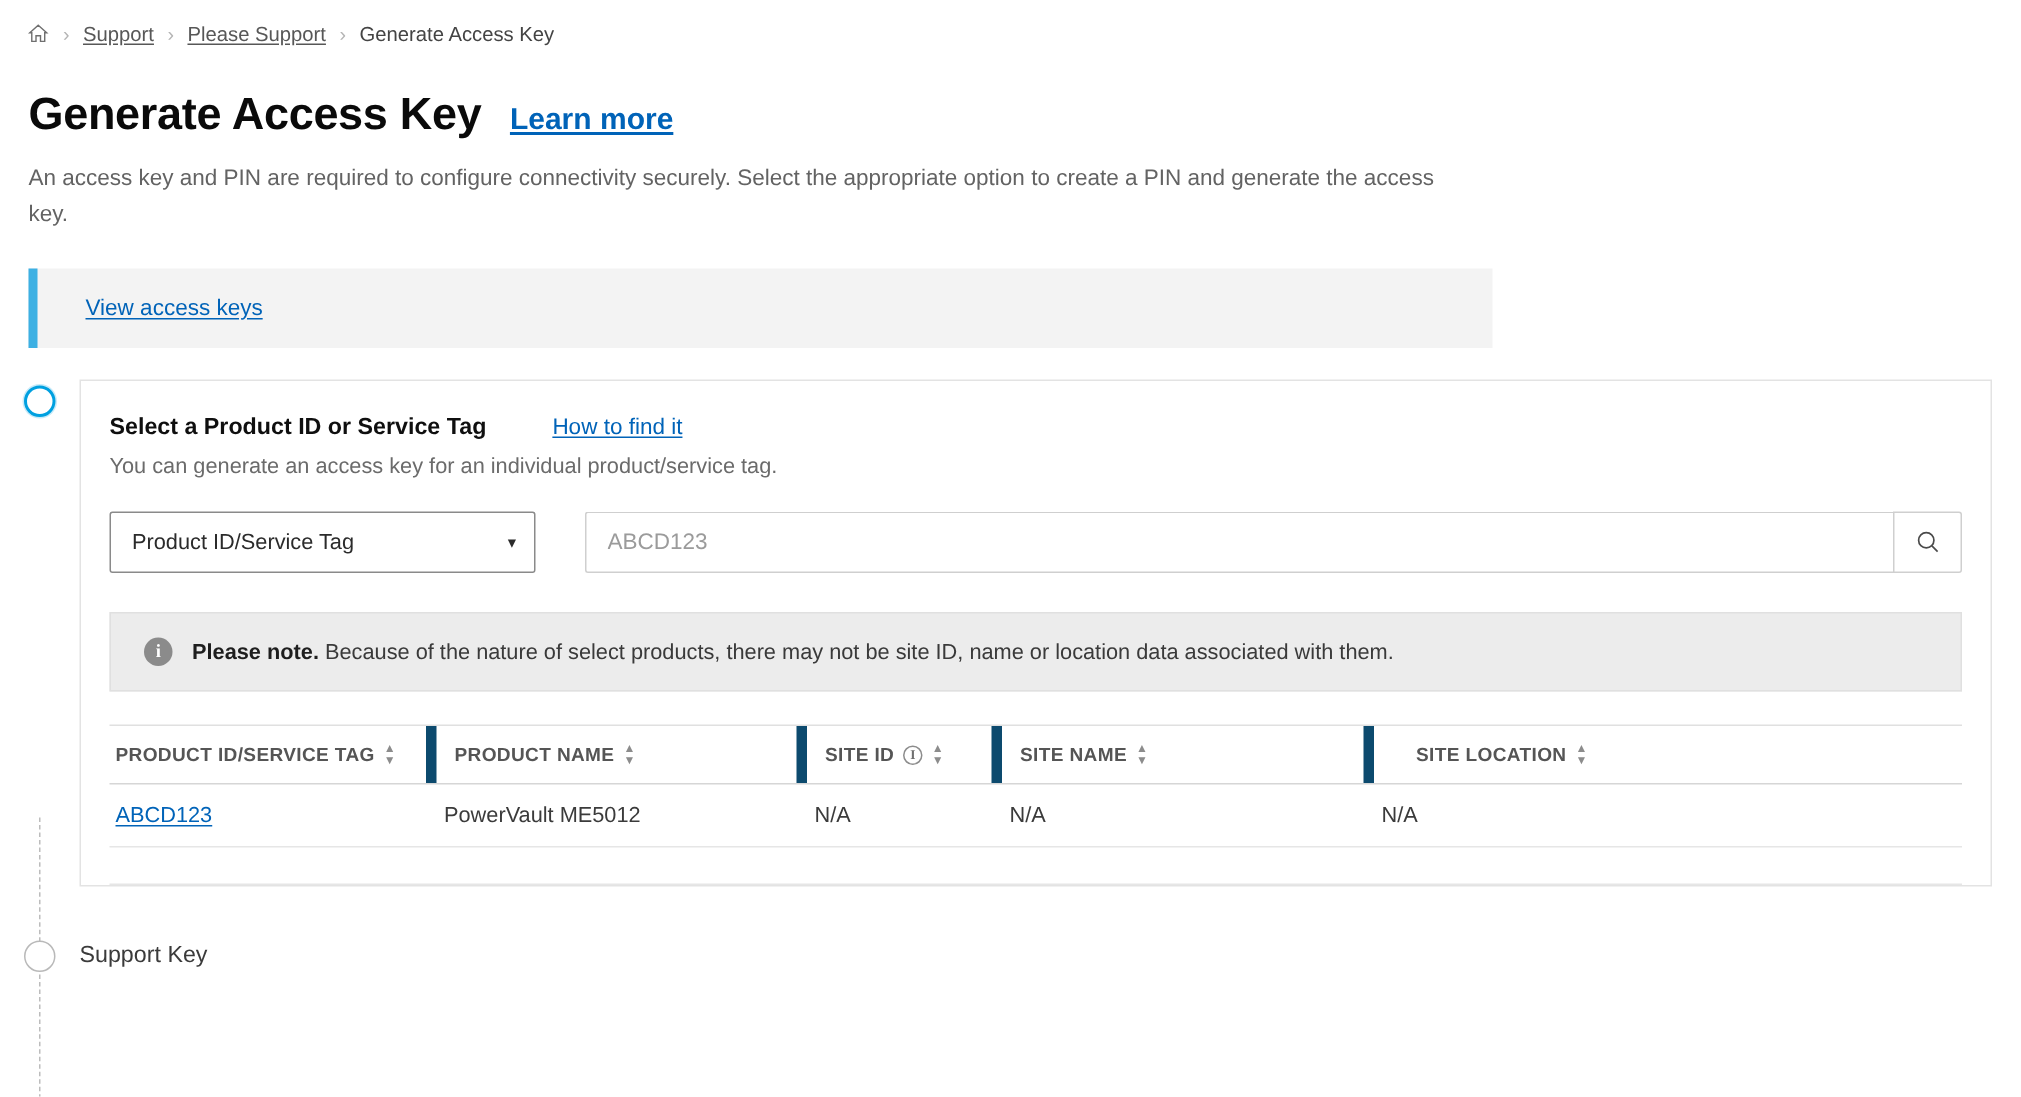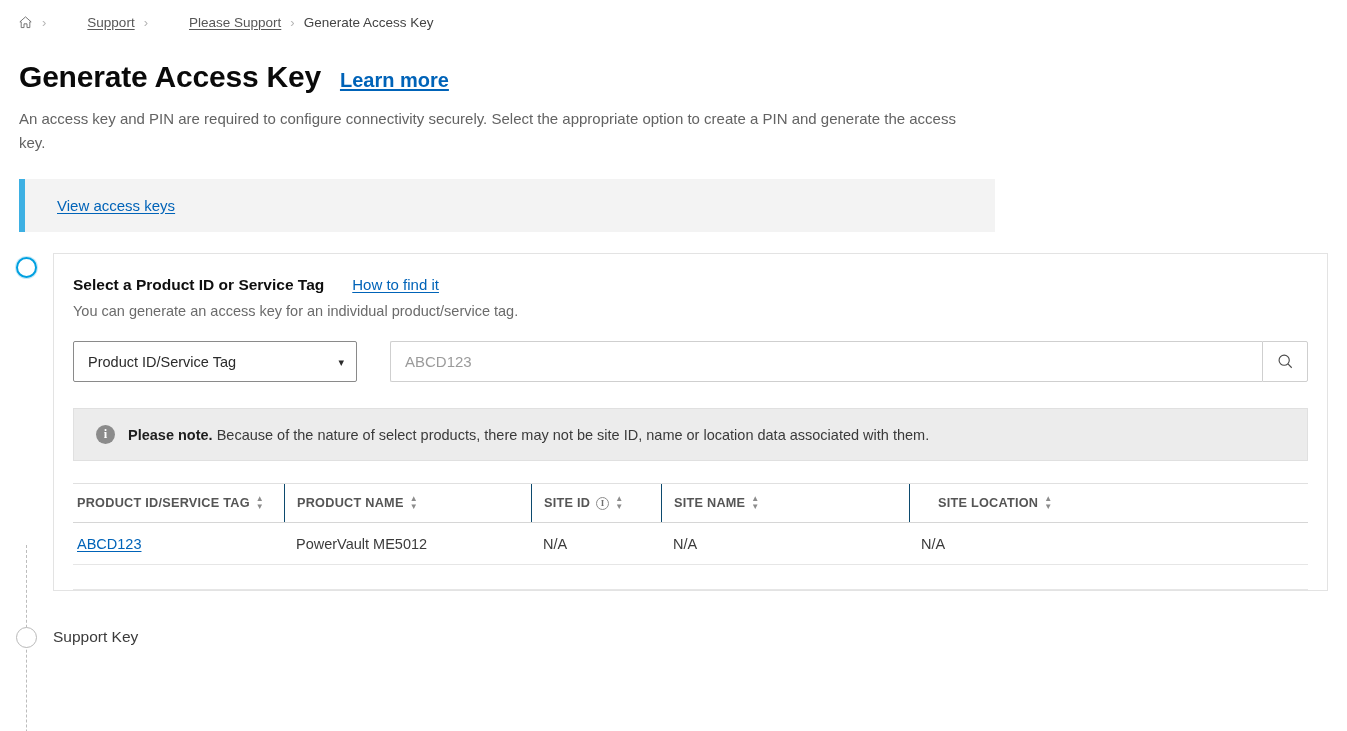--- a/index.html
+++ b/index.html
@@ -22,21 +22,20 @@
     color: #5a5a5a;
   }
   .home-icon { display: block; width: 15px; height: 15px; }
   .home-icon svg { display: block; }
   .crumb-sep { color: #b5b5b5; font-size: 13px; line-height: 1; }
   .crumb-link {
     color: #575757;
     text-decoration: underline;
     text-underline-offset: 2px;
     cursor: pointer;
-    margin-left: 32px;
   }
   .crumb-current { color: #444; }
 
   
   .page-head {
     display: flex; align-items: baseline;
     gap: 19px;
     padding: 28px 0 0 19px;
   }
   .page-title {
@@ -121,20 +120,21 @@
   
   .card {
     width: 1275px;
     border: 1px solid #e3e3e3;
     background: #fff;
     padding: 22px 0 0 0;
   }
   .card-inner { padding: 0 19px; }
   .card-head {
     display: flex; align-items: baseline;
+    gap: 16px;
   }
   .card-title {
     font-size: 15.5px;
     font-weight: 700;
     color: #0f0f0f;
   }
   .how-link { font-size: 15px; margin-left: 28px; }
   .card-sub {
     margin-top: 9px;
     font-size: 14.5px;
@@ -242,21 +242,21 @@
     font-size: 12.7px;
     font-weight: 700;
     letter-spacing: 0.25px;
     color: #555;
     text-transform: uppercase;
     padding-left: 12px;
     height: 100%;
     cursor: pointer;
   }
   .th:first-child { padding-left: 4px; }
-  .th.div { border-left: 1px solid #0c4a6e; }
+  .th.div { border-left: 7px solid #0c4a6e; }
   .c1 { width: 211px; }
   .c2 { width: 247px; }
   .c3 { width: 130px; }
   .c4 { width: 248px; }
   .c5 { flex: 1; padding-left: 28px; }
   .sort-arrows {
     display: inline-flex;
     flex-direction: column;
     gap: 2px;
     color: #8c8c8c;

